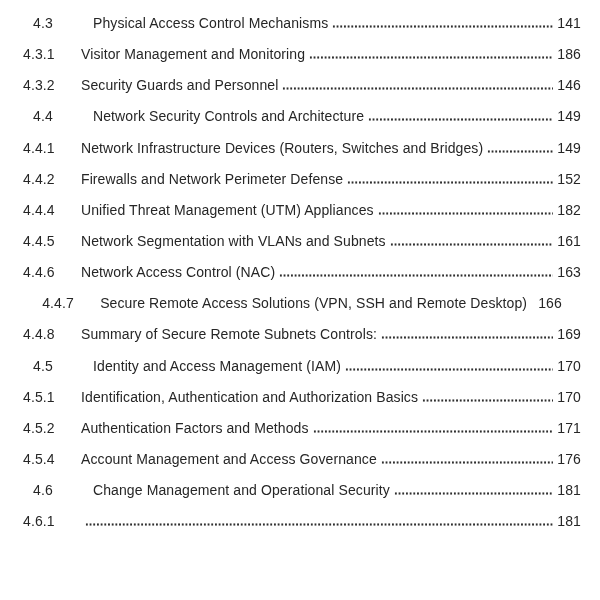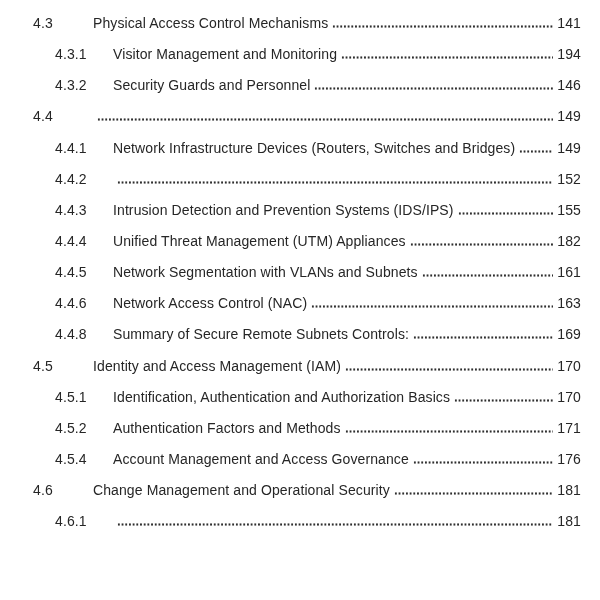--- a/index.html
+++ b/index.html
@@ -25,21 +25,21 @@
     display: flex;
     align-items: center;
     height: 31.15px;
     white-space: nowrap;
     padding-right: 19px;
     box-sizing: border-box;
     cursor: pointer;
   }
   .toc-row.level-1 { padding-left: 33px; }
   .toc-row.level-1 .num { flex: 0 0 60px; }
-  .toc-row.level-2 { padding-left: 55px; justify-content: center; }
+  .toc-row.level-2 { padding-left: 23px; justify-content: center; }
   .toc-row.level-2 .num { flex: 0 0 58px; }
   .num {
     flex: 0 0 auto;
   }
   .title {
     flex: 0 1 auto;
     overflow: hidden;
   }
   .leader {
     flex: 1 1 0;
@@ -68,67 +68,69 @@
       <div class="toc-row level-1">
     <span class="num">4.3</span>
     <span class="title">Physical Access Control Mechanisms</span>
     <span class="leader"></span>
     <span class="pagenum">141</span>
   </div>
       <div class="toc-row level-2">
     <span class="num">4.3.1</span>
     <span class="title">Visitor Management and Monitoring</span>
     <span class="leader"></span>
-    <span class="pagenum">194</span>
+    <span class="pagenum">186</span>
   </div>
       <div class="toc-row level-2">
     <span class="num">4.3.2</span>
     <span class="title">Security Guards and Personnel</span>
     <span class="leader"></span>
     <span class="pagenum">146</span>
   </div>
       <div class="toc-row level-1">
     <span class="num">4.4</span>
+    <span class="title">Network Security Controls and Architecture</span>
     <span class="leader"></span>
     <span class="pagenum">149</span>
   </div>
       <div class="toc-row level-2">
     <span class="num">4.4.1</span>
     <span class="title">Network Infrastructure Devices (Routers, Switches and Bridges)</span>
     <span class="leader"></span>
     <span class="pagenum">149</span>
   </div>
       <div class="toc-row level-2">
     <span class="num">4.4.2</span>
+    <span class="title">Firewalls and Network Perimeter Defense</span>
     <span class="leader"></span>
     <span class="pagenum">152</span>
-  </div>
-      <div class="toc-row level-2">
-    <span class="num">4.4.3</span>
-    <span class="title">Intrusion Detection and Prevention Systems (IDS/IPS)</span>
-    <span class="leader"></span>
-    <span class="pagenum">155</span>
   </div>
       <div class="toc-row level-2">
     <span class="num">4.4.4</span>
     <span class="title">Unified Threat Management (UTM) Appliances</span>
     <span class="leader"></span>
     <span class="pagenum">182</span>
   </div>
       <div class="toc-row level-2">
     <span class="num">4.4.5</span>
     <span class="title">Network Segmentation with VLANs and Subnets</span>
     <span class="leader"></span>
     <span class="pagenum">161</span>
   </div>
       <div class="toc-row level-2">
     <span class="num">4.4.6</span>
     <span class="title">Network Access Control (NAC)</span>
     <span class="leader"></span>
     <span class="pagenum">163</span>
+  </div>
+      <div class="toc-row level-2 no-leader">
+    <span class="num">4.4.7</span>
+    <span class="title">Secure Remote Access Solutions (VPN, SSH and Remote Desktop)</span>
+    <span class="leader"></span>
+    <span class="pagenum">166</span>
   </div>
       <div class="toc-row level-2">
     <span class="num">4.4.8</span>
     <span class="title">Summary of Secure Remote Subnets Controls:</span>
     <span class="leader"></span>
     <span class="pagenum">169</span>
   </div>
       <div class="toc-row level-1">
     <span class="num">4.5</span>
     <span class="title">Identity and Access Management (IAM)</span>

